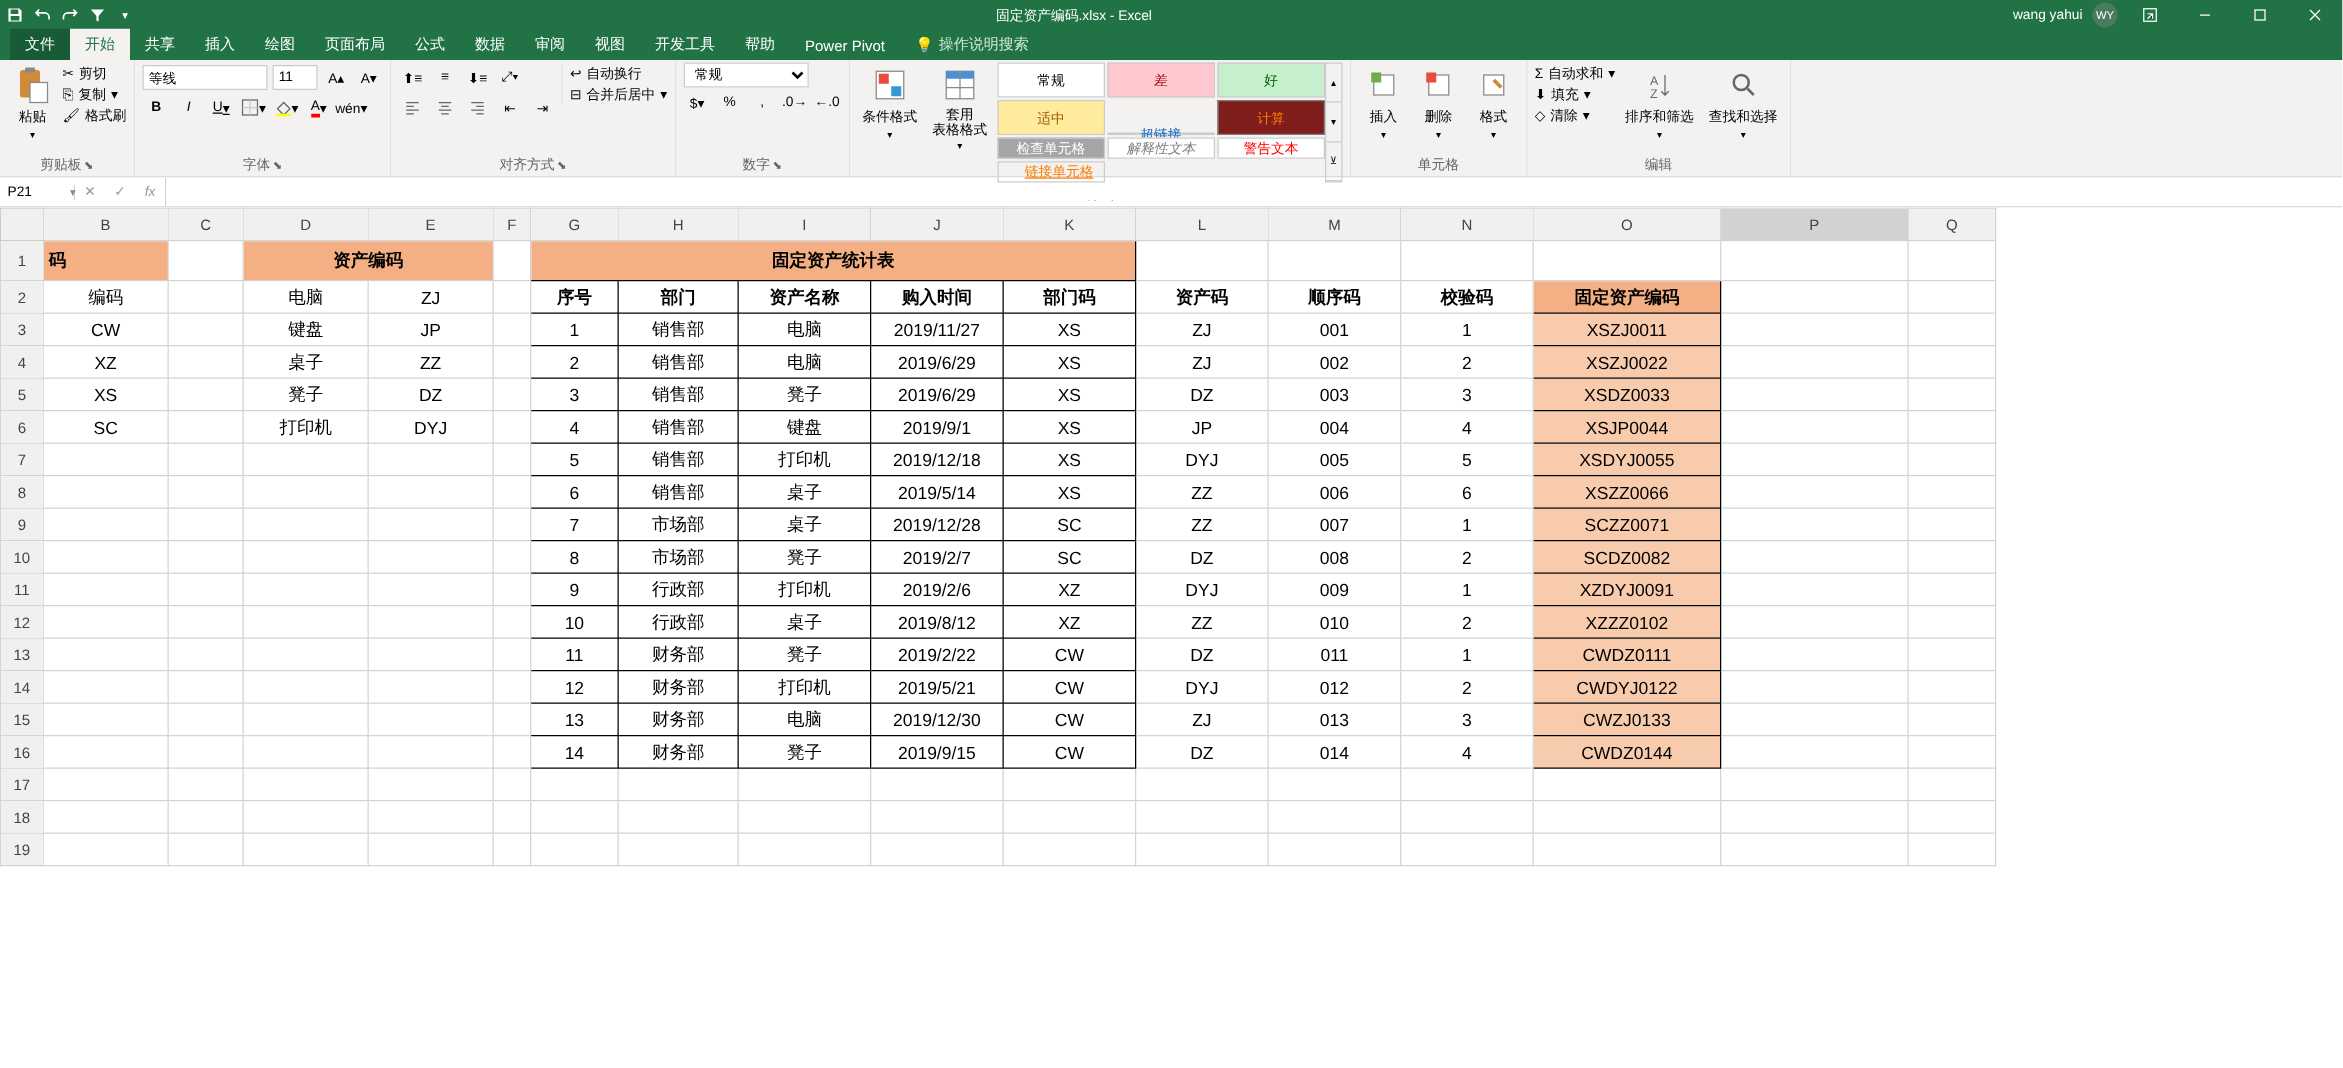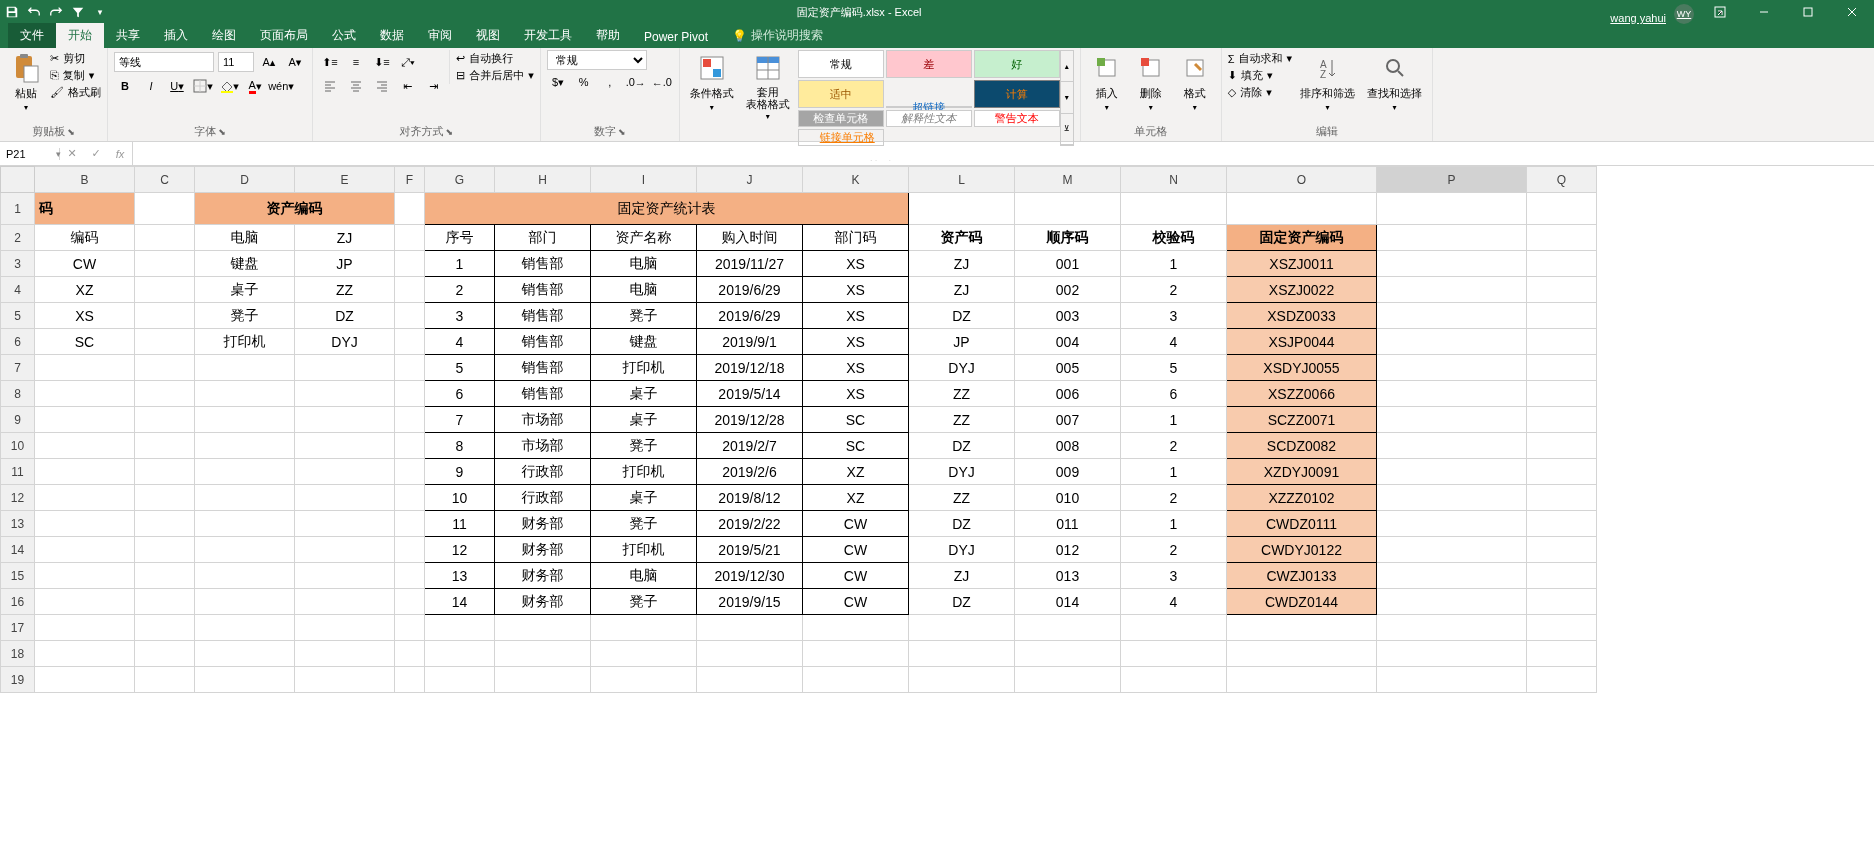--- a/index.html
+++ b/index.html
@@ -3,21 +3,21 @@
 <meta charset="utf-8">
 <style>
 * { box-sizing: border-box; margin: 0; padding: 0; font-family: "Microsoft YaHei", "Segoe UI", sans-serif; }
 body { background: #fff; font-size: 12px; overflow: hidden; }
 
 
 .titlebar { background: #217346; height: 24px; display: flex; align-items: center; color: #fff; font-size: 11px; padding: 0 4px; }
 .qat { display: flex; gap: 6px; align-items: center; }
 .qat-icon { width: 16px; height: 16px; display: flex; align-items: center; justify-content: center; cursor: pointer; }
 .title-center { flex: 1; text-align: center; }
-.title-right { display: flex; gap: 8px; align-items: flex-end; text-decoration: underline; }
+.title-right { display: flex; gap: 8px; align-items: center; }
 .avatar { width: 20px; height: 20px; border-radius: 50%; background: #4a7a5f; display: flex; align-items: center; justify-content: center; font-size: 9px; }
 .win-btn { width: 36px; height: 24px; display: flex; align-items: center; justify-content: center; cursor: pointer; }
 
 
 .ribbon-tabs { background: #217346; height: 24px; display: flex; align-items: flex-end; padding-left: 8px; gap: 0; }
 .ribbon-tab { padding: 4px 12px; color: #fff; font-size: 12px; cursor: pointer; }
 .ribbon-tab.file { background: #185c37; }
 .ribbon-tab.active { background: #f3f2f1; color: #217346; font-weight: 500; }
 .tell-me { color: #cfe8d8; padding: 4px 12px; display: flex; gap: 4px; align-items: center; }
 
@@ -34,21 +34,21 @@
 .font-name { width: 100px; }
 .font-size { width: 36px; }
 .icon-btn { width: 22px; height: 22px; display: flex; align-items: center; justify-content: center; cursor: pointer; border-radius: 2px; }
 .num-fmt { width: 100px; height: 20px; border: 1px solid #ccc; background: #fff; font-size: 11px; padding: 0 4px; }
 .style-gallery { display: grid; grid-template-columns: repeat(3, 86px); grid-template-rows: repeat(2, 28px); gap: 2px; }
 .style-cell { border: 1px solid #ccc; display: flex; align-items: center; justify-content: center; font-size: 11px; cursor: pointer; padding: 0 4px; }
 .style-normal { background: #fff; }
 .style-bad { background: #ffc7ce; color: #9c0006; }
 .style-good { background: #c6efce; color: #006100; }
 .style-neutral { background: #ffeb9c; color: #9c5700; }
-.style-calc { background: #0c4a6e; color: #fa7d00; border: 1px solid #7f7f7f; }
+.style-calc { background: #7f1d1d; color: #fa7d00; border: 1px solid #7f7f7f; }
 .style-check { background: #a5a5a5; color: #fff; }
 .style-explain { background: #fff; color: #7f7f7f; font-style: italic; }
 .style-warn { background: #fff; color: #ff0000; }
 .style-hyper { color: #0563c1; text-decoration: underline; margin-top: 26px; }
 .style-linked { color: #fa7d00; text-decoration: underline; padding-left: 17px; }
 .gallery-nav { display: flex; flex-direction: column; border: 1px solid #ccc; width: 14px; }
 .gallery-nav div { flex: 1; display: flex; align-items: center; justify-content: center; font-size: 8px; cursor: pointer; border-bottom: 1px solid #ccc; }
 
 
 .formula-row { display: flex; align-items: center; border-bottom: 1px solid #d4d4d4; height: 24px; background: #fff; }
@@ -62,21 +62,21 @@
 .grid-area { position: relative; height: 550px; overflow: auto; background: #fff; }
 table.grid { border-collapse: collapse; table-layout: fixed; }
 .grid th, .grid td { border: 1px solid #d4d4d4; font-size: 14px; height: 26px; text-align: center; padding: 0 4px; white-space: nowrap; overflow: hidden; background: #fff; }
 .grid .corner { background: #f0f0f0; border: 1px solid #ccc; width: 34px; position: sticky; left: 0; top: 0; z-index: 3; }
 .grid .col-head { background: #f0f0f0; font-weight: normal; font-size: 12px; color: #444; position: sticky; top: 0; z-index: 2; height: 20px; }
 .grid .col-head.selected { background: #d2d2d2; }
 .grid .row-head { background: #f0f0f0; font-weight: normal; font-size: 12px; color: #444; width: 34px; position: sticky; left: 0; z-index: 1; text-align: center; height: 26px; }
 .orange-head { background: #f4b084 !important; font-weight: bold; font-size: 16px; }
 .orange-cell { background: #f8cbad !important; font-size: 14px; }
 .data-cell { border: 1px solid #000 !important; font-size: 14px; }
-.data-head { border: 1px solid #000 !important; font-weight: normal; font-size: 15px; }
+.data-head { border: 1px solid #000 !important; font-weight: bold; font-size: 15px; }
 .row1 td, .row1 th.row-head { height: 32px; }
 
 
 .cA{width:34px}.cB{width:100px}.cC{width:60px}.cD{width:100px}.cE{width:100px}.cF{width:30px}.cG{width:70px}.cH{width:96px}.cI{width:106px}.cJ{width:106px}.cK{width:106px}.cL{width:106px}.cM{width:106px}.cN{width:106px}.cO{width:150px}.cP{width:150px}.cQ{width:70px}
 
 svg { display: block; }
 </style>
 </head>
 <body>
 

